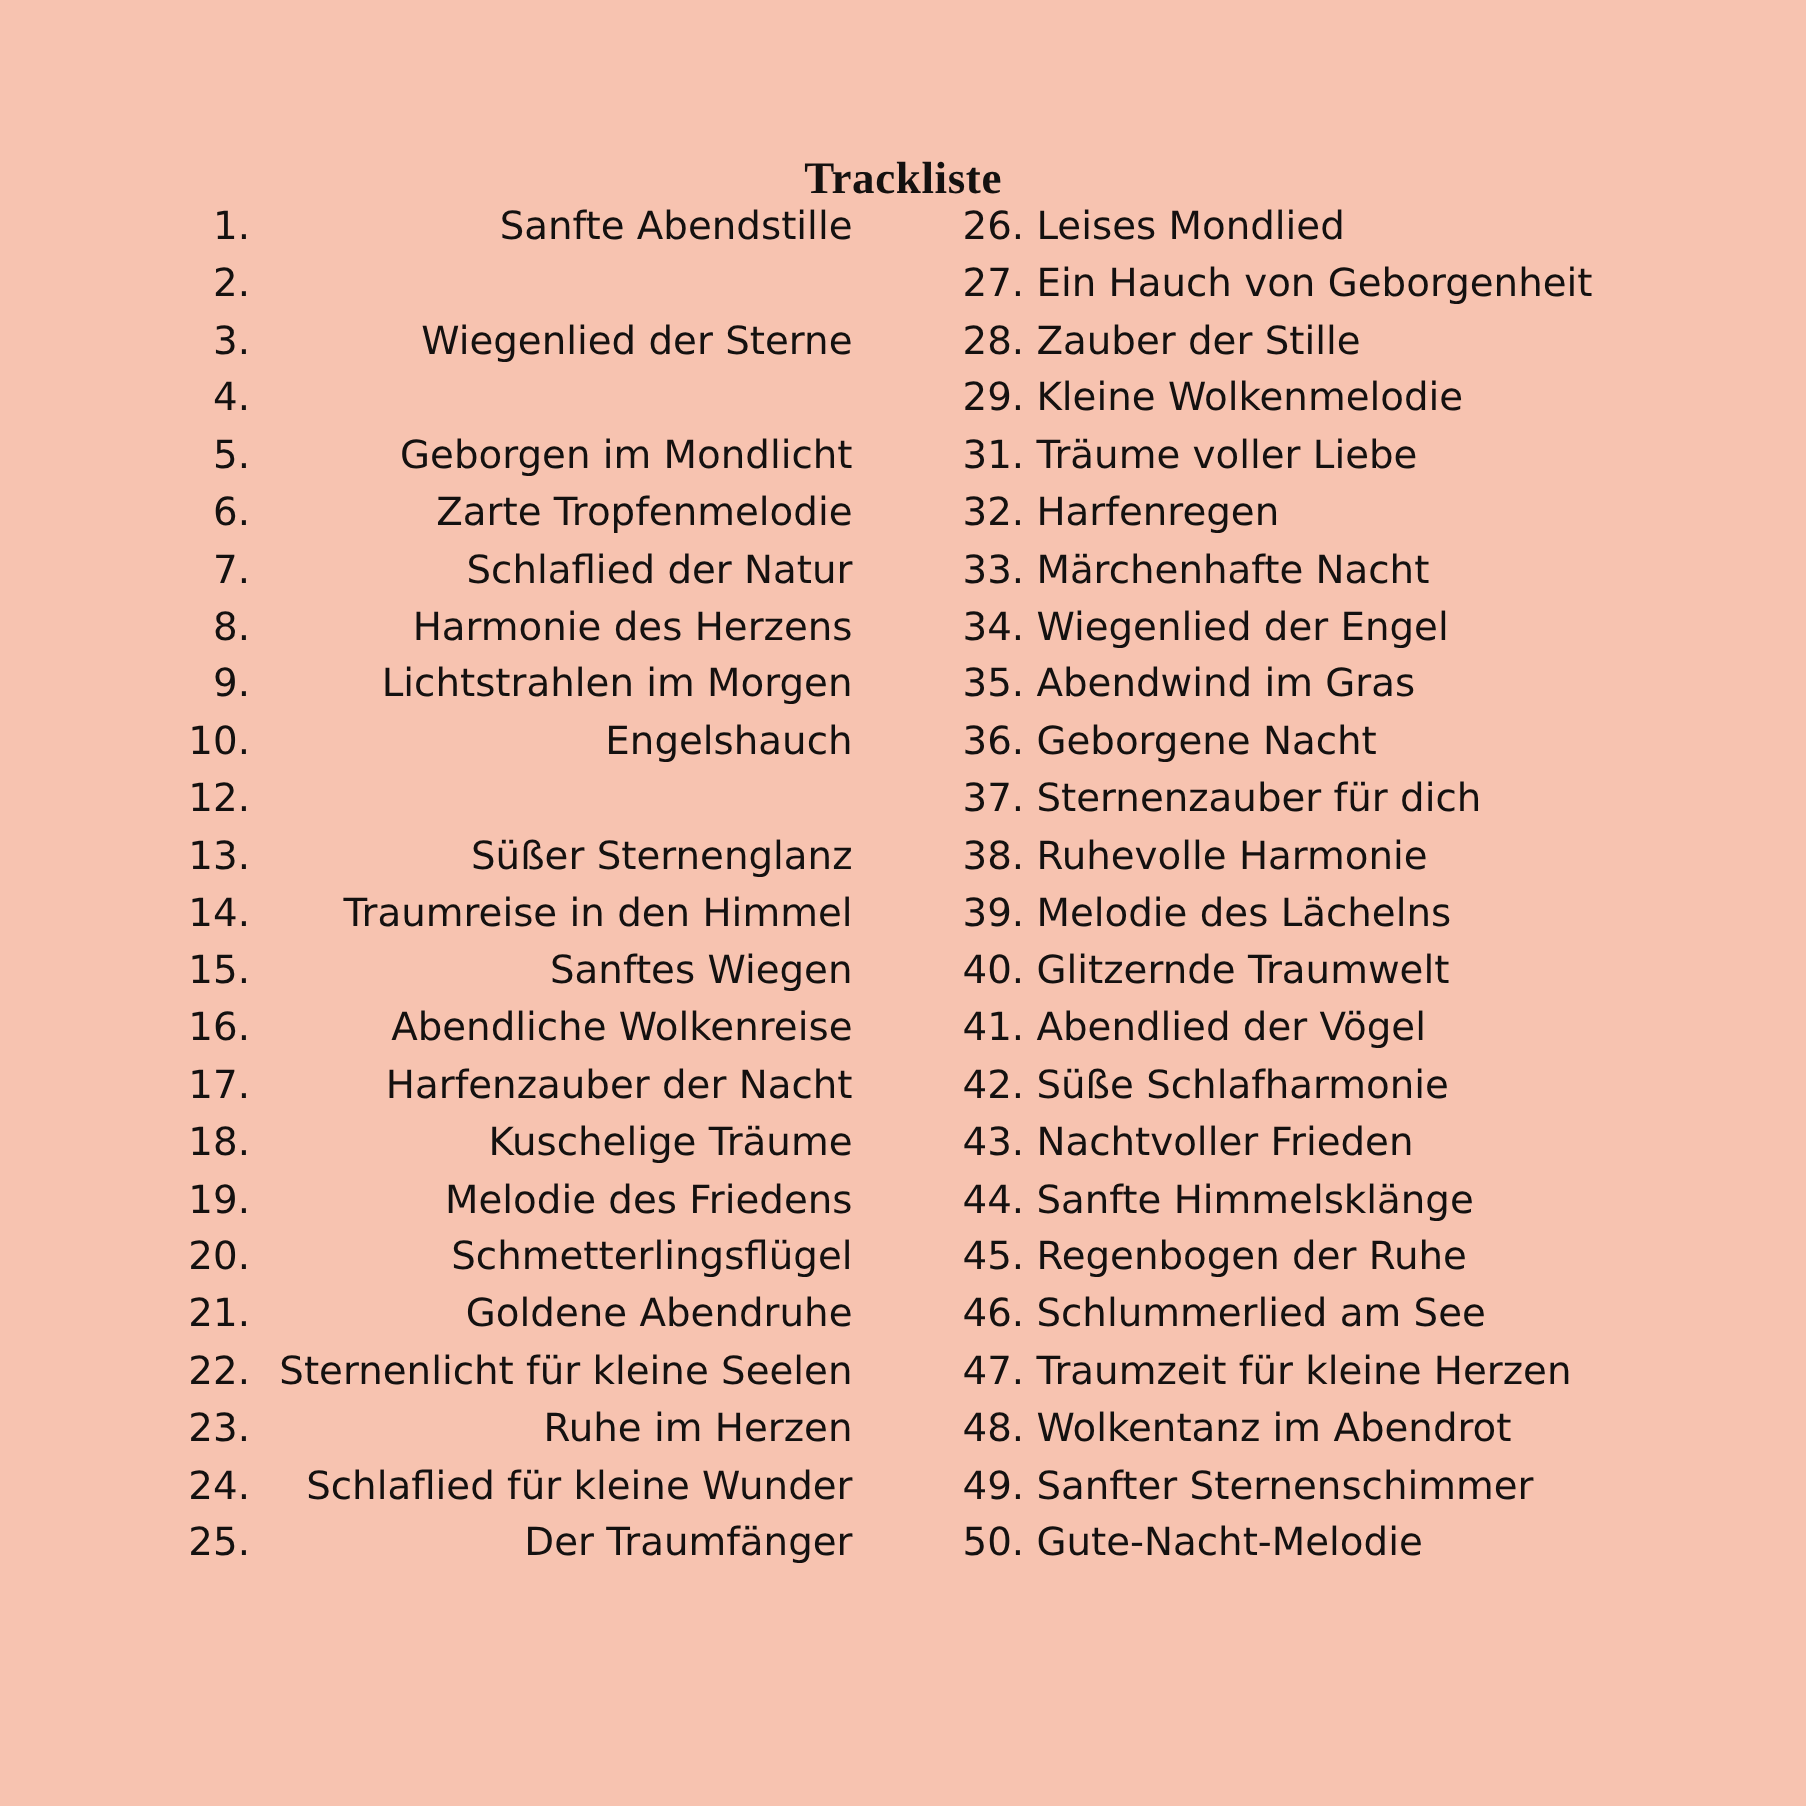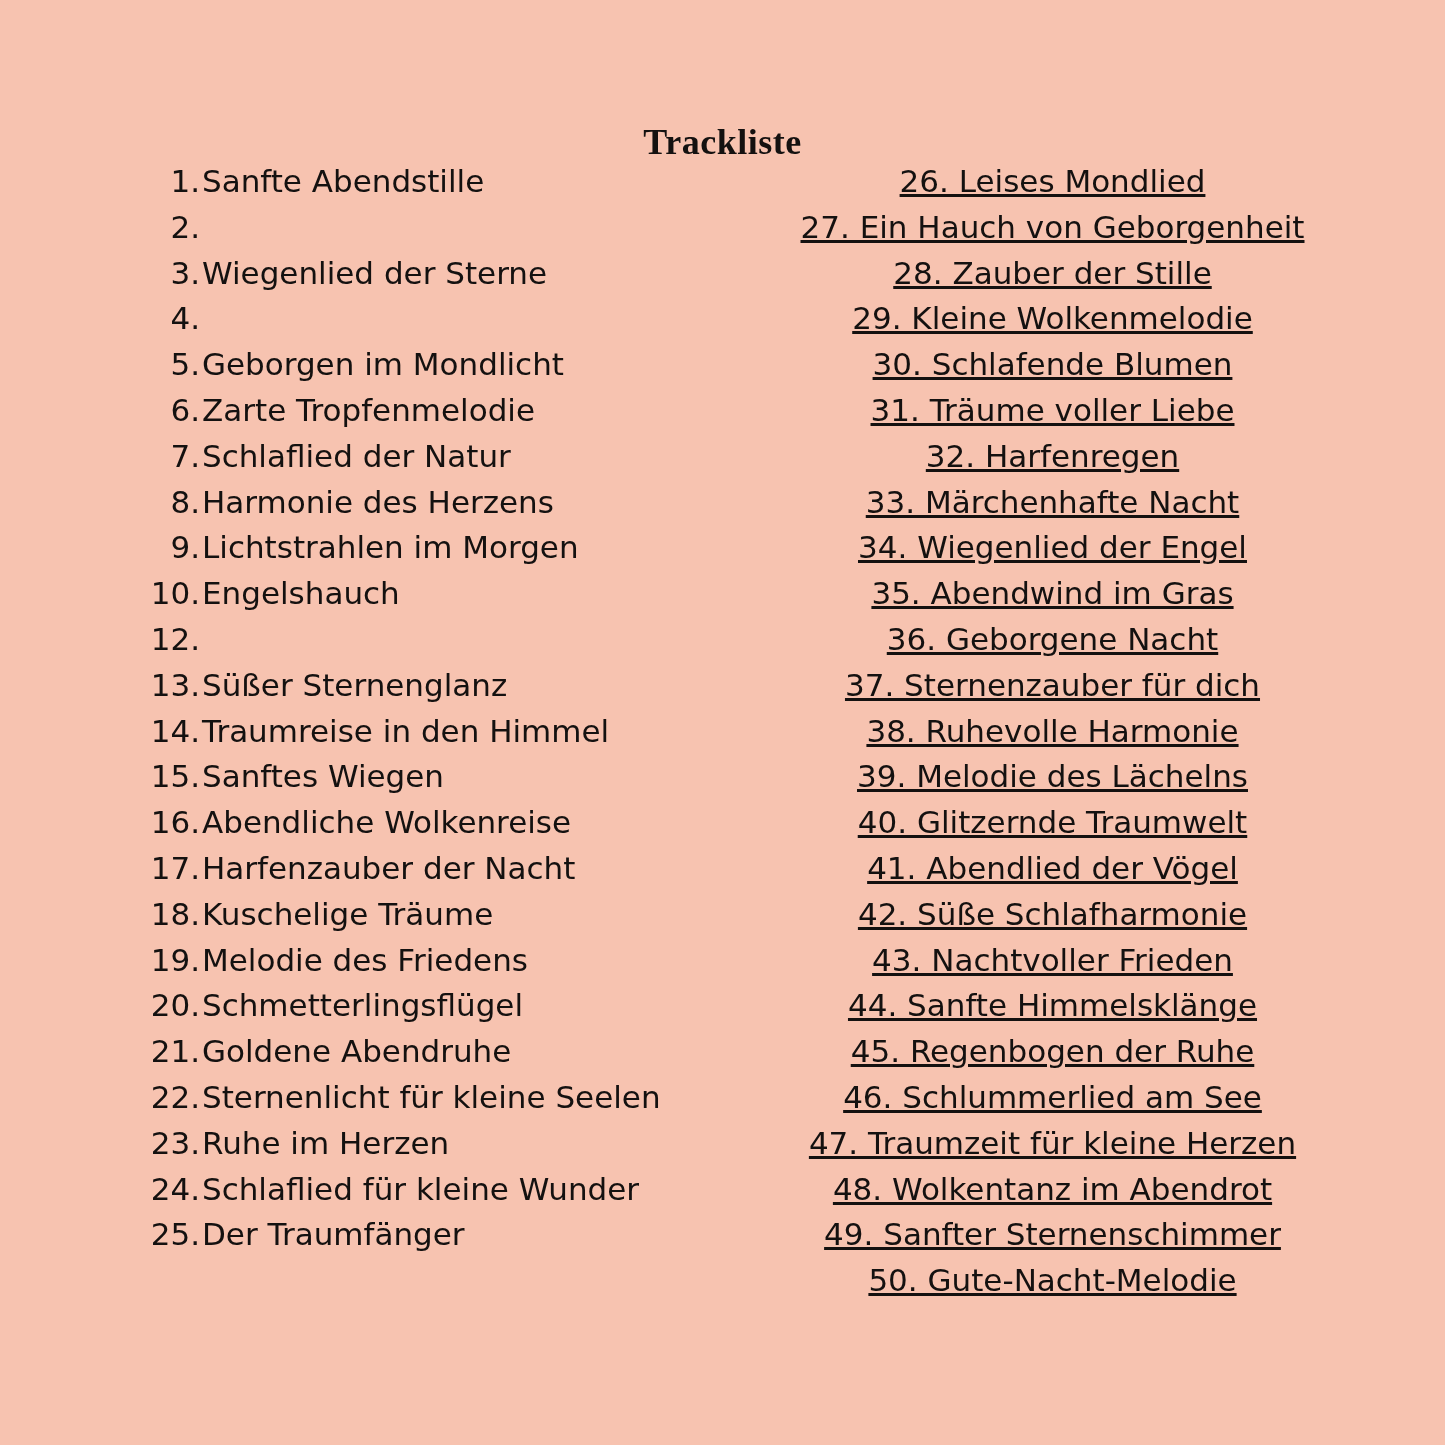--- a/index.html
+++ b/index.html
@@ -48,25 +48,23 @@
     .col-left .row .num {
       position: absolute;
       right: 500px;
       text-align: right;
       width: 60px;
     }
     .col-left .row .name {
       position: absolute;
       left: 62px;
       width: 480px;
-      text-align: left;
+      text-align: right;
     }
     .col-right .row {
-      text-align: center;
-      text-decoration: underline;
     }
   </style>
 </head>
 <body>
 
 <h1 class="title">Trackliste</h1>
 
 <div class="col-left" id="col-left">
     <div class="row">
       <span class="num">1.</span>
@@ -160,21 +158,20 @@
     <div class="row">
       <span class="num">25.</span>
       <span class="name">Der Traumfänger</span>
     </div>
   </div>
 <div class="col-right" id="col-right">
     <div class="row">26. Leises Mondlied</div>
     <div class="row">27. Ein Hauch von Geborgenheit</div>
     <div class="row">28. Zauber der Stille</div>
     <div class="row">29. Kleine Wolkenmelodie</div>
-    <div class="row">30. Schlafende Blumen</div>
     <div class="row">31. Träume voller Liebe</div>
     <div class="row">32. Harfenregen</div>
     <div class="row">33. Märchenhafte Nacht</div>
     <div class="row">34. Wiegenlied der Engel</div>
     <div class="row">35. Abendwind im Gras</div>
     <div class="row">36. Geborgene Nacht</div>
     <div class="row">37. Sternenzauber für dich</div>
     <div class="row">38. Ruhevolle Harmonie</div>
     <div class="row">39. Melodie des Lächelns</div>
     <div class="row">40. Glitzernde Traumwelt</div>

